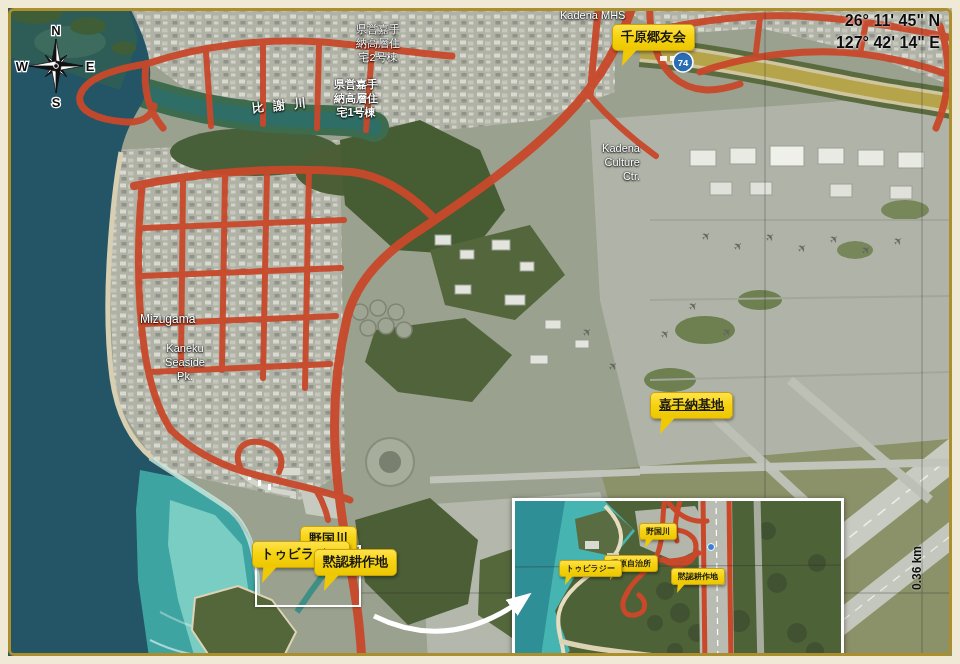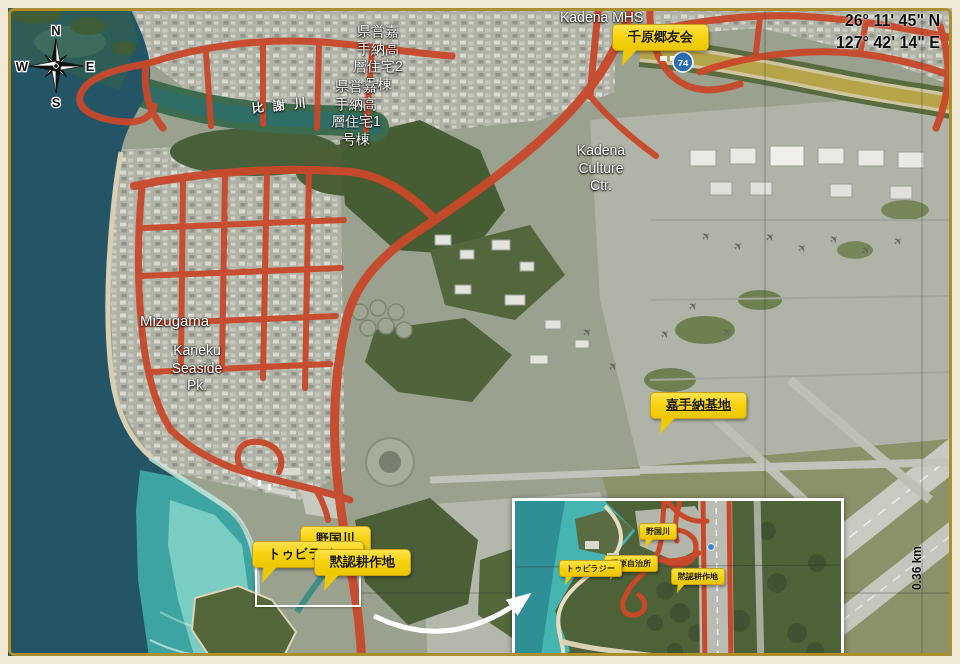--- a/index.html
+++ b/index.html
@@ -18,38 +18,38 @@
   #coords{
     position:absolute;top:10px;right:20px;z-index:50;text-align:right;
     font-weight:bold;font-size:16px;line-height:1.35;color:#0d0d0d;
     text-shadow:0 0 3px rgba(255,255,255,.85),0 0 1px rgba(255,255,255,.9);
   }
   
   .pin{
     position:absolute;z-index:40;white-space:nowrap;
     background:linear-gradient(180deg,#ffe24d 0%,#f6d411 45%,#ecc603 100%);
     color:#171717;font-weight:bold;font-size:13px;
-    border:1px solid #c9a20b;border-radius:5px;padding:3px 15px 4px;
+    border:1px solid #c9a20b;border-radius:5px;padding:3px 8px 4px;
     box-shadow:1px 2px 3px rgba(0,0,0,.35);
   }
   .pin::after{
     content:"";position:absolute;left:9px;top:100%;margin-top:-2px;
     width:15px;height:18px;background:#efc906;
     clip-path:polygon(0 100%,10% 0,100% 10%);
     filter:drop-shadow(1px 1px 1px rgba(0,0,0,.3));
   }
   .pin.small{font-size:8px;padding:2px 6px 2px;border-radius:3px;z-index:6;}
   .pin.small::after{width:8px;height:10px;left:5px;margin-top:-1px;}
   
   .maplabel{
-    position:absolute;z-index:20;color:#fff;font-size:14px;line-height:1.25;
+    position:absolute;z-index:20;color:#fff;font-size:11px;line-height:1.25;
     text-shadow:0 0 2px #000,0 1px 2px #000;text-align:center;
   }
   #lbl-hijagawa{font-size:12px;letter-spacing:9px;transform:rotate(-6deg);font-weight:bold;opacity:.95;}
-  #lbl-mizugama{font-size:15px;}
+  #lbl-mizugama{font-size:12px;}
   
   #roi{
     position:absolute;left:255px;top:545px;width:106px;height:62px;z-index:30;
     border:2px solid #ffffff;box-shadow:0 0 3px rgba(0,0,0,.45);
   }
   #inset{
     position:absolute;left:512px;top:498px;width:332px;height:162px;z-index:32;
     border:3px solid #ffffff;box-shadow:0 1px 5px rgba(0,0,0,.5);overflow:hidden;
     background:#4e6238;
   }
@@ -244,24 +244,24 @@
 
     <g stroke="#2b2b2b" stroke-width="1" opacity=".35">
       <line x1="765" y1="0" x2="765" y2="664"></line>
       <line x1="922" y1="0" x2="922" y2="664"></line>
       <line x1="362" y1="593" x2="960" y2="593"></line>
     </g>
   </svg>
 
   <div class="maplabel" id="lbl-hijagawa" style="left:252px;top:98px;">比謝川</div>
   <div class="maplabel" style="left:352px;top:24px;width:52px;font-family:Liberation Mono, monospace;">県営嘉手納高層住宅2号棟</div>
-  <div class="maplabel" style="left:330px;top:78px;width:52px;">県営嘉手納高層住宅1号棟</div>
+  <div class="maplabel" style="left:330px;top:78px;width:52px;font-weight:bold;">県営嘉手納高層住宅1号棟</div>
   <div class="maplabel" id="lbl-mizugama" style="left:140px;top:312px;">Mizugama</div>
-  <div class="maplabel" style="left:168px;top:342px;width:58px;">Kaneku Seaside Pk.</div>
-  <div class="maplabel" style="left:576px;top:142px;width:50px;">Kadena Culture Ctr.</div>
+  <div class="maplabel" style="left:156px;top:342px;width:58px;">Kaneku Seaside Pk.</div>
+  <div class="maplabel" style="left:590px;top:142px;width:50px;text-align:right;">Kadena Culture Ctr.</div>
   <div class="maplabel" style="left:560px;top:9px;">Kadena MHS</div>
 
   <div id="roi"></div>
 
   <div id="inset">
     <svg width="332" height="162" viewBox="0 0 332 162">
       <rect width="332" height="162" fill="#4e6238"></rect>
       <g fill="#405231">
         <circle cx="150" cy="90" r="9"></circle>
           <circle cx="165" cy="112" r="10"></circle>

